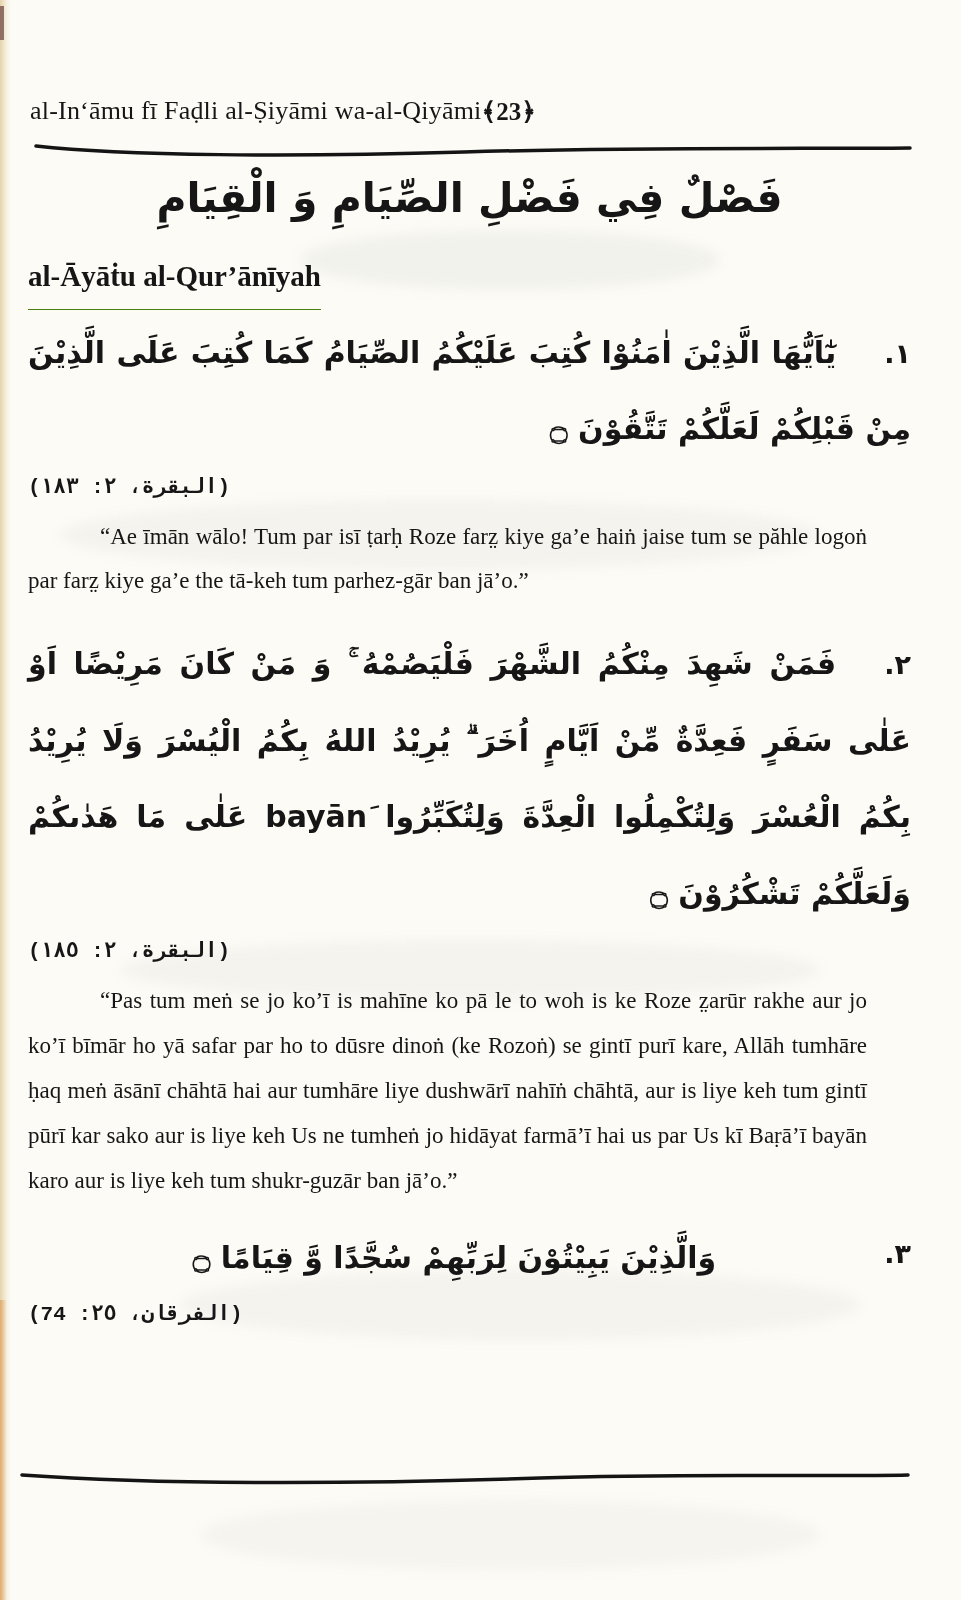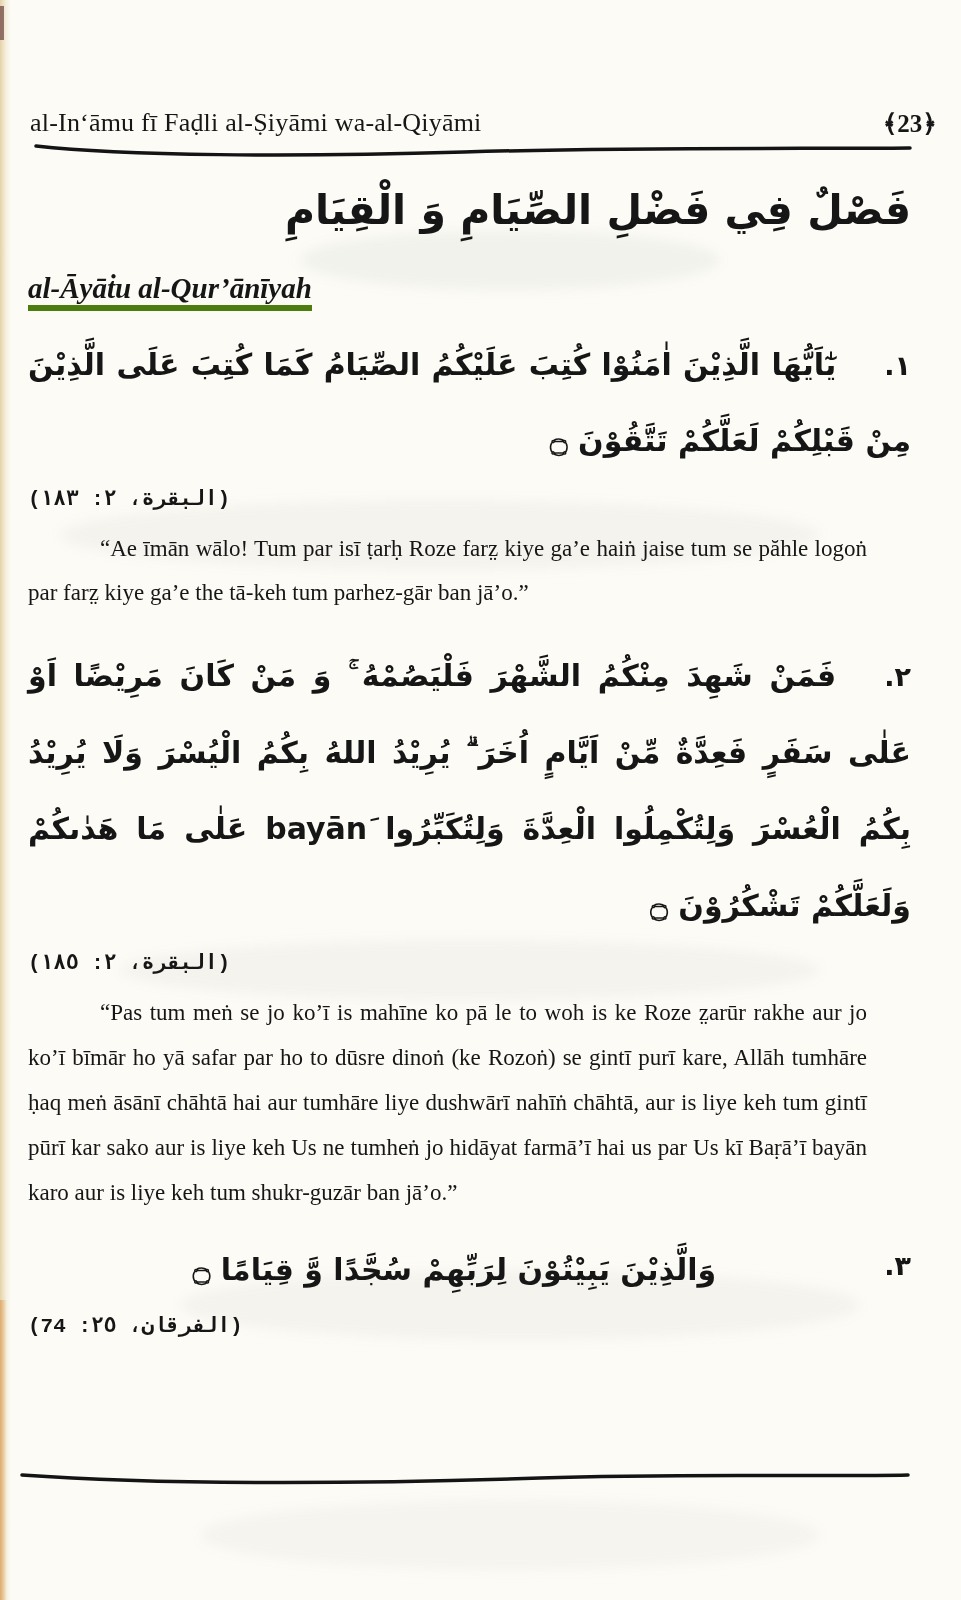--- a/index.html
+++ b/index.html
@@ -18,35 +18,35 @@
   .scan-edge-bottom{position:absolute;left:0;bottom:0;width:7px;height:300px;
     background:linear-gradient(to right,rgba(218,140,58,.55),rgba(218,140,58,0));pointer-events:none;}
   .corner-mark{position:absolute;left:0;top:6px;width:4px;height:34px;background:#6b4040;opacity:.7;}
   .smudge{position:absolute;border-radius:50%;filter:blur(6px);pointer-events:none;}
   .s1{left:300px;top:230px;width:420px;height:60px;background:rgba(120,125,120,.07);}
   .s2{left:60px;top:500px;width:760px;height:70px;background:rgba(115,120,115,.06);}
   .s3{left:120px;top:940px;width:700px;height:60px;background:rgba(115,120,115,.06);}
   .s4{left:180px;top:1270px;width:680px;height:70px;background:rgba(120,120,118,.06);}
   .s5{left:200px;top:1500px;width:620px;height:70px;background:rgba(120,120,118,.05);}
 
-  .header{position:absolute;top:108px;left:30px;right:24px;display:flex;
-    justify-content:space-between;align-items:flex-end;}
+  .header{position:absolute;top:96px;left:30px;right:24px;display:flex;
+    justify-content:flex-start;align-items:flex-end;}
   .book-title{font-size:26px;letter-spacing:.2px;}
   .page-num{font-size:25px;font-weight:bold;letter-spacing:1px;}
   .rule{position:absolute;left:34px;top:141px;}
   .rule-bottom{position:absolute;left:20px;top:1468px;}
 
   .content{position:absolute;top:166px;left:28px;right:50px;}
 
   .arabic{font-family:"DejaVu Sans",sans-serif;}
-  .chapter-title{ font-size:41px;font-weight:bold;line-height:1.6;
-    margin-top:12px;direction:rtl;}
+  .chapter-title{ text-align:center;font-size:41px;font-weight:bold;line-height:1.6;
+    direction:rtl;}
   .heading{ text-align:center;font-size:31px;font-weight:bold;margin-top:32px;letter-spacing:.3px;}
   .section-heading{ margin-top:28px;font-size:29px;font-weight:bold;}
-  .section-heading span{border-bottom:6px solid #4d7c0f;padding-bottom:1px;font-style:italic;}
+  .section-heading span{border-bottom:1px solid #4d7c0f;padding-bottom:17px;}
 
   .verse{direction:rtl;text-align:justify;font-size:30px;font-weight:bold;
     line-height:2.55;margin-top:22px;}
   .verse .vnum{margin-left:48px;font-size:27px;}
   .verse-center{position:relative;direction:rtl;text-align:center;font-size:30px;
     font-weight:bold;line-height:2.5;margin-top:16px;padding-left:60px;padding-right:90px;}
   .verse-center .vnum{position:absolute;right:0;top:0;font-size:27px;}
 
   .reference{margin-top:6px;text-align:left;}
   .reference span{direction:rtl;unicode-bidi:isolate;display:inline-block;

